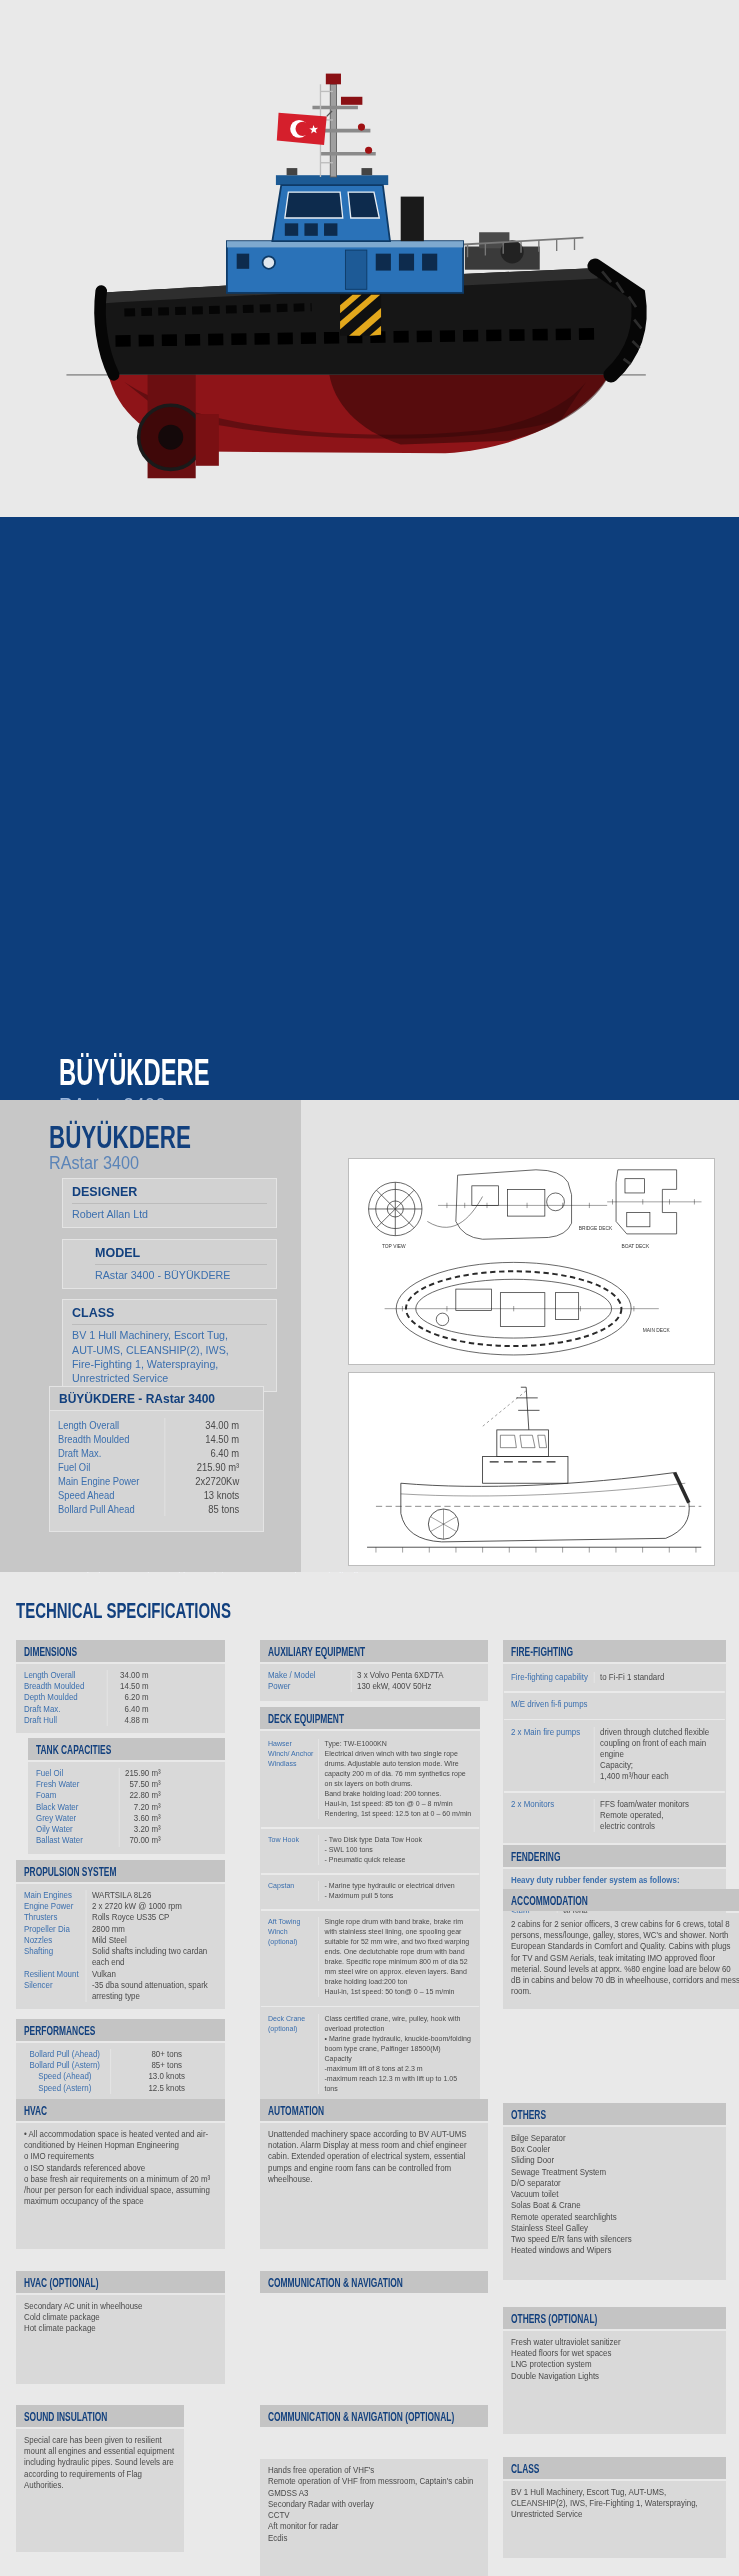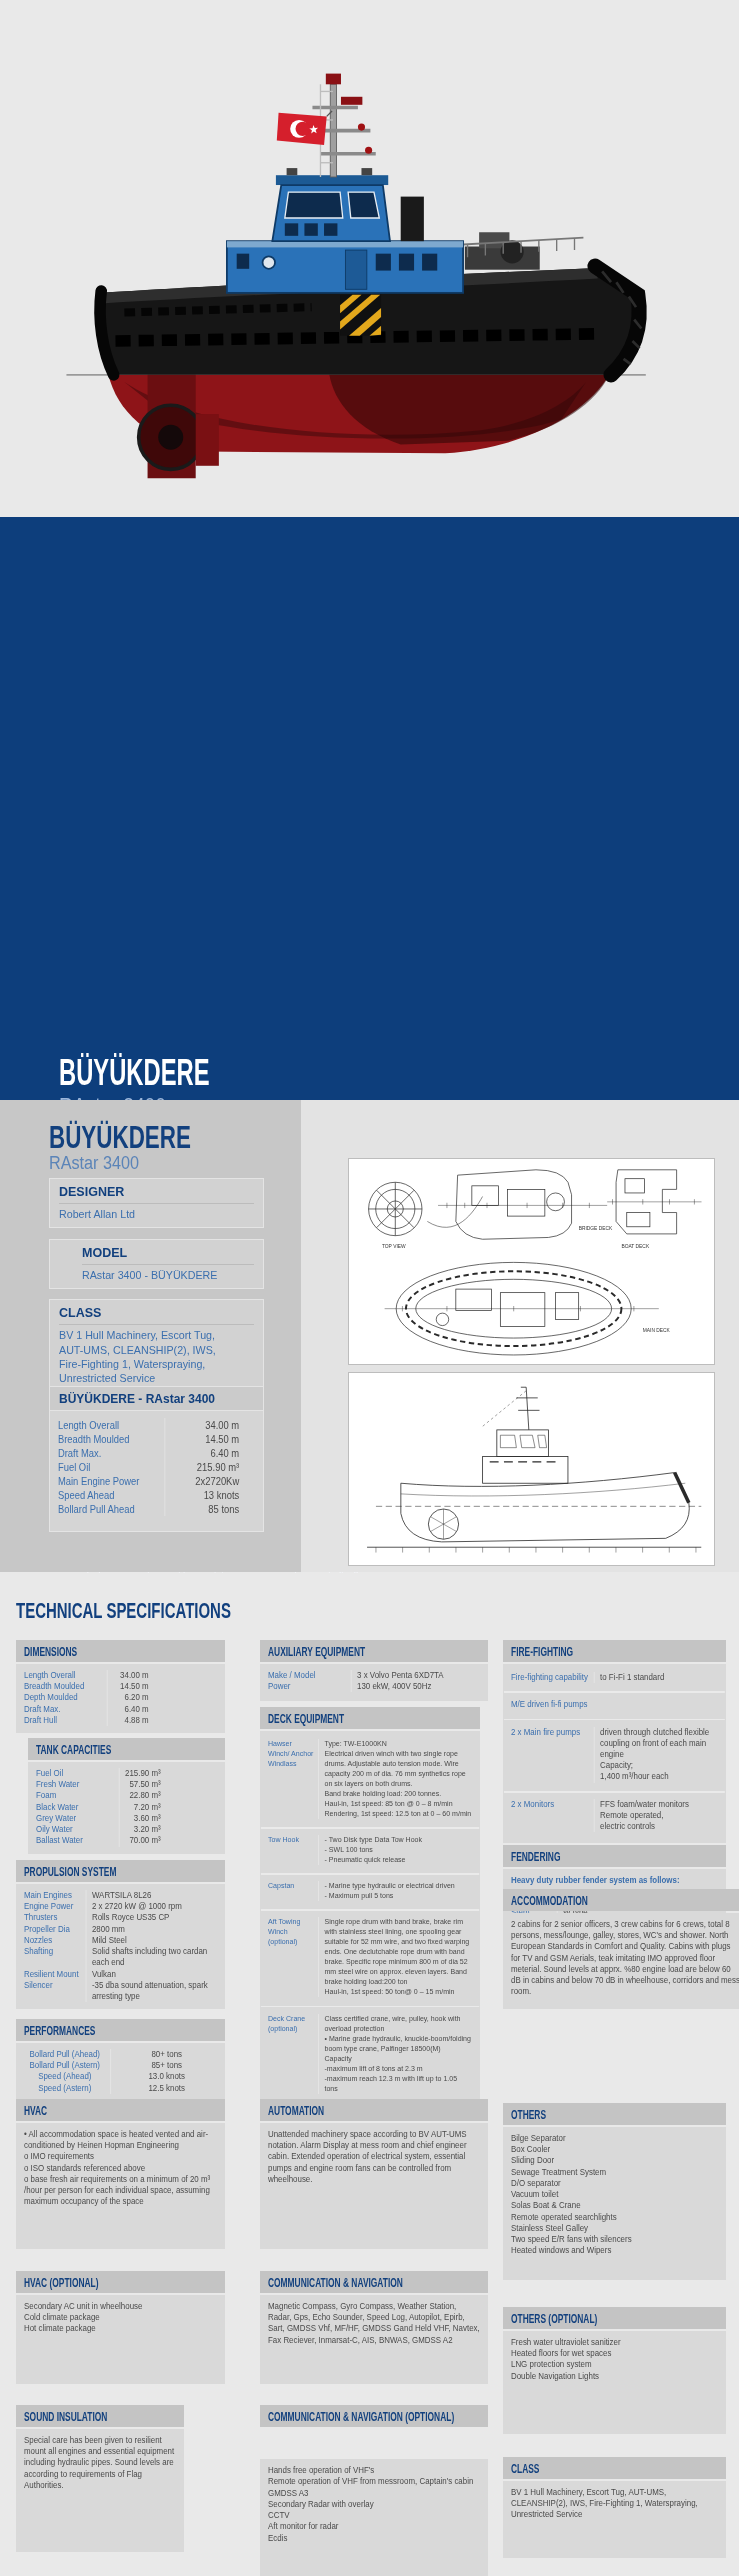--- a/index.html
+++ b/index.html
@@ -21,21 +21,21 @@
   .intro-sub{color:#9cb6da;font-size:21.4px;line-height:1.1;margin-top:3.6px;
              transform:scaleX(0.9);transform-origin:0 0;white-space:nowrap;}
   .intro-paras{margin-top:19.6px;}
   .para{color:#f4f6fa;font-size:9.8px;line-height:12.5px;text-align:justify;
         white-space:pre-line;margin-bottom:11.6px;}
   
   .p-title{position:absolute;left:49px;top:1119px;color:#12407e;font-size:32px;font-weight:bold;
            transform:scaleX(0.7);transform-origin:0 0;white-space:nowrap;}
   .p-sub{position:absolute;left:49px;top:1153px;color:#5b84b8;font-size:18px;
          transform:scaleX(0.9);transform-origin:0 0;white-space:nowrap;}
-  .ibox{position:absolute;left:49px;width:215px;background:#d2d2d2;border:0.9px solid #e4e4e4;
+  .ibox{position:absolute;left:62px;width:215px;background:#d2d2d2;border:0.9px solid #e4e4e4;
         box-sizing:border-box;padding:6.2px 9px 5.3px 9px;}
   .ibox .ilab{color:#12407e;font-size:12.5px;font-weight:bold;}
   .ibox .idiv{height:0.9px;background:#bcbcbc;margin:3.6px 0 3.6px 0;}
   .ibox .iline{color:#3b6fae;font-size:10.7px;line-height:14.3px;}
   .ptable{position:absolute;left:49px;top:1386px;width:215px;}
   .ptable .phead{background:#cbcbcb;border:0.9px solid #e4e4e4;box-sizing:border-box;
                  color:#12407e;font-size:12px;font-weight:bold;padding:4.5px 9px;}
   .ptable .pbody{background:#d5d5d5;border:0.9px solid #e4e4e4;border-top:none;box-sizing:border-box;
                  padding:7.1px 0 12.5px 0;min-height:121px;}
   .prow{display:grid;grid-template-columns:130px 76px;padding:0 9px 0 9px;}
@@ -543,25 +543,20 @@
       <div class="sbox" style="left: 260px; top: 2099px; width: 228px;">
         <div class="shead"><span class="cnd2" style="display: inline-block;">AUTOMATION</span></div>
         <div class="sbody" style="min-height: 126px;">
           <div class="cnd">
             <div class="tline">Unattended machinery space according to BV AUT-UMS notation. Alarm Display at mess room and chief engineer cabin. Extended operation of electrical system, essential pumps and engine room fans can be controlled from wheelhouse.</div>
           </div>
         </div>
       </div>
       <div class="sbox" style="left: 260px; top: 2271px; width: 228px;">
         <div class="shead"><span class="cnd2" style="display: inline-block;">COMMUNICATION &amp; NAVIGATION</span></div>
-        <div class="sbody" style="min-height: 89px;">
-          <div class="cnd">
-            <div class="tline">Magnetic Compass, Gyro Compass, Weather Station, Radar, Gps, Echo Sounder, Speed Log, Autopilot, Epirb, Sart, GMDSS Vhf, MF/HF, GMDSS Gand Held VHF, Navtex, Fax Reciever, Inmarsat-C, AIS, BNWAS, GMDSS A2</div>
-          </div>
-        </div>
       </div>
       <div class="sbox" style="left: 260px; top: 2405px; width: 228px;">
         <div class="shead"><span class="cnd2" style="display: inline-block;">COMMUNICATION &amp; NAVIGATION (OPTIONAL)</span></div>
         <div class="sbody" style="min-height: 123px; margin-top: 32px;">
           <div class="cnd">
             <div class="tline">Hands free operation of VHF's</div>
             <div class="tline">Remote operation of VHF from messroom, Captain's cabin</div>
             <div class="tline">GMDSS A3</div>
             <div class="tline">Secondary Radar with overlay</div>
             <div class="tline">CCTV</div>

